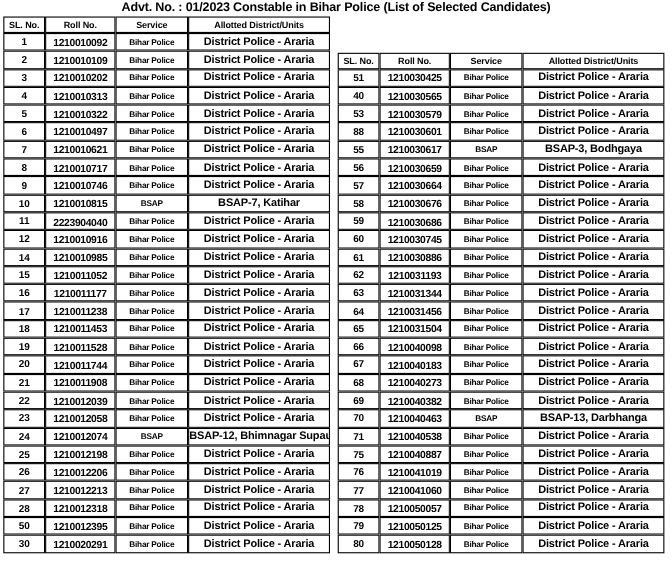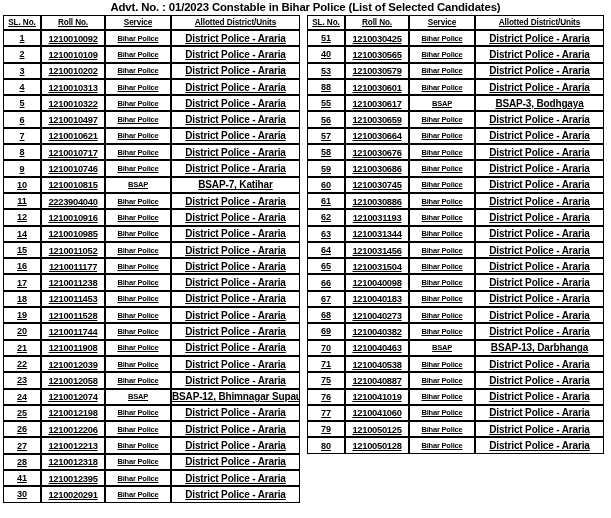--- a/index.html
+++ b/index.html
@@ -25,24 +25,23 @@
     font-size: 11.4px;
     font-weight: bold;
     letter-spacing: -0.15px;
     line-height: 12px;
     padding-top: 1px;
     white-space: nowrap;
   }
   .tables-wrap {
     display: flex;
     flex-direction: row;
-    align-items: flex-start;
+    align-items: flex-end;
     padding-left: 3px;
     padding-top: 2px;
-    text-decoration: underline;
   }
   .col-gap {
     width: 7px;
     flex: 0 0 7px;
   }
   table.roster {
     border-collapse: separate;
     border-spacing: 0;
     table-layout: fixed;
     width: 297px;
@@ -275,21 +274,21 @@
             <td class="srv">Bihar Police</td>
             <td class="dist">District Police - Araria</td>
           </tr>
           <tr>
             <td class="sl">28</td>
             <td class="roll">1210012318</td>
             <td class="srv">Bihar Police</td>
             <td class="dist">District Police - Araria</td>
           </tr>
           <tr>
-            <td class="sl">41</td>
+            <td class="sl">50</td>
             <td class="roll">1210012395</td>
             <td class="srv">Bihar Police</td>
             <td class="dist">District Police - Araria</td>
           </tr>
           <tr>
             <td class="sl">30</td>
             <td class="roll">1210020291</td>
             <td class="srv">Bihar Police</td>
             <td class="dist">District Police - Araria</td>
           </tr>
@@ -452,20 +451,26 @@
             <td class="srv">Bihar Police</td>
             <td class="dist">District Police - Araria</td>
           </tr>
           <tr>
             <td class="sl">77</td>
             <td class="roll">1210041060</td>
             <td class="srv">Bihar Police</td>
             <td class="dist">District Police - Araria</td>
           </tr>
           <tr>
+            <td class="sl">78</td>
+            <td class="roll">1210050057</td>
+            <td class="srv">Bihar Police</td>
+            <td class="dist">District Police - Araria</td>
+          </tr>
+          <tr>
             <td class="sl">79</td>
             <td class="roll">1210050125</td>
             <td class="srv">Bihar Police</td>
             <td class="dist">District Police - Araria</td>
           </tr>
           <tr>
             <td class="sl">80</td>
             <td class="roll">1210050128</td>
             <td class="srv">Bihar Police</td>
             <td class="dist">District Police - Araria</td>

